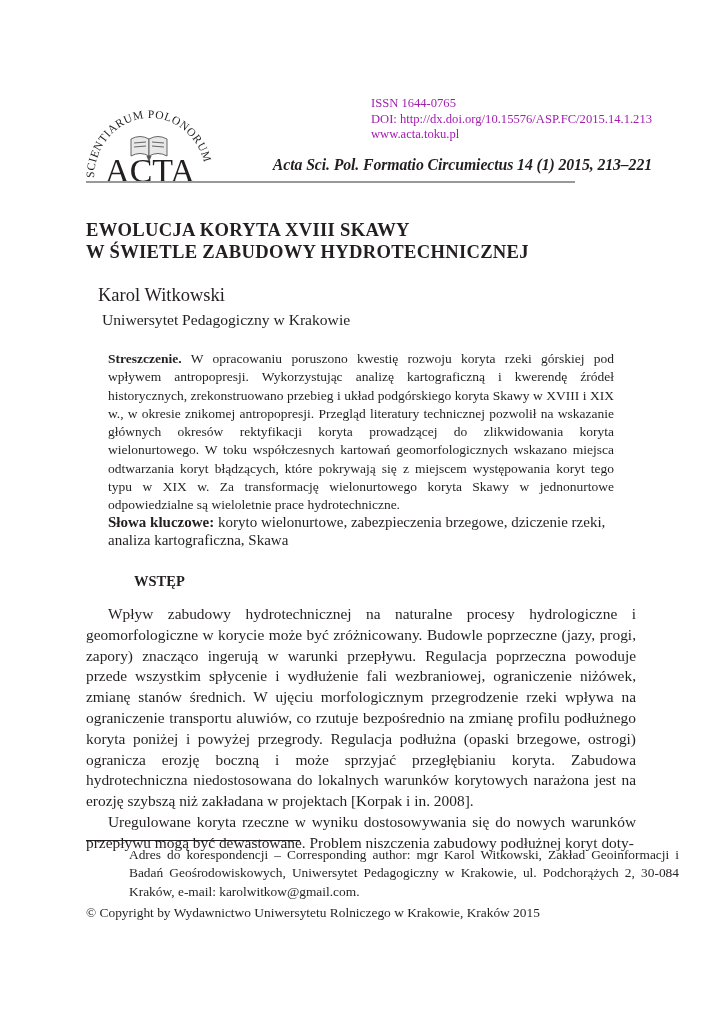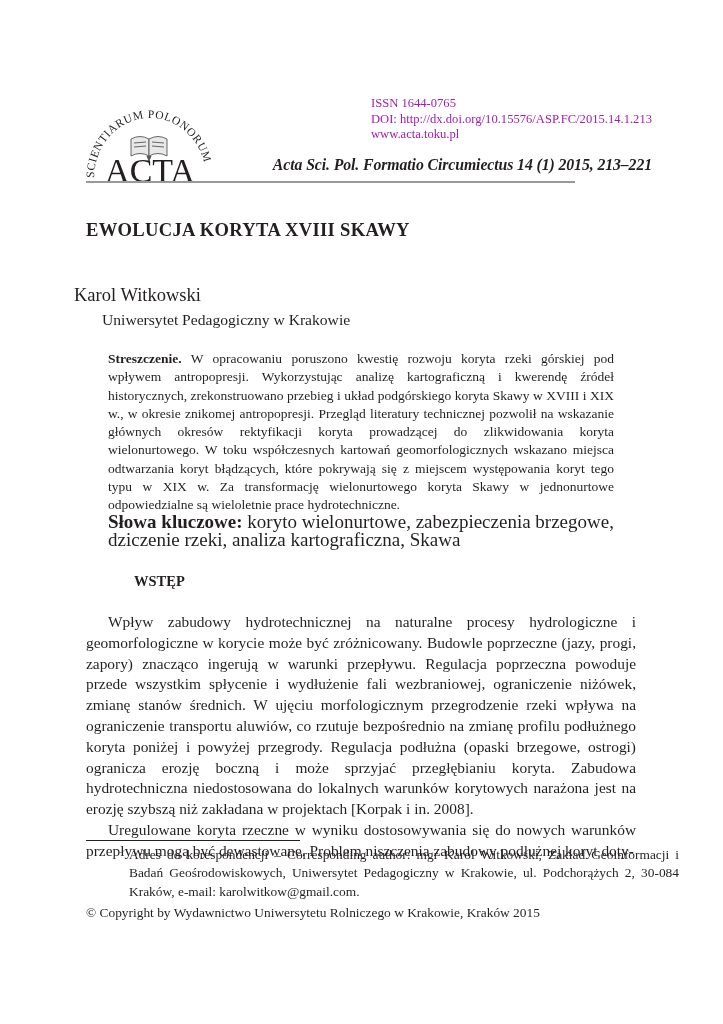--- a/index.html
+++ b/index.html
@@ -18,39 +18,39 @@
     position: absolute; left: 230px; top: 156px; width: 422px; text-align: right;
     font-size: 15.8px; font-weight: bold; font-style: italic; letter-spacing: -0.1px;
   }
   .header-rule {
     position: absolute; left: 86px; top: 181px; width: 484px; height: 2px; background: #999999;
   }
   .title {
     position: absolute; left: 86px; top: 219px; width: 560px;
     font-size: 18.6px; font-weight: bold; line-height: 21.5px; letter-spacing: 0.3px;
   }
-  .author { position: absolute; left: 74px; top: 285px; font-size: 18.5px; }
+  .author { position: absolute; left: 98px; top: 285px; font-size: 18.5px; }
   .affiliation { position: absolute; left: 86px; top: 311px; font-size: 15.6px; margin-left: 16px; }
   .abstract {
     position: absolute; left: 108px; top: 350px; width: 506px;
     font-size: 13.5px; line-height: 18.3px; text-align: justify; text-align-last: left;
   }
   .abstract p { margin: 0; text-align: justify; }
   .abstract b { font-weight: bold; }
   .keywords {
     position: absolute; left: 108px; top: 513px; width: 506px;
-    font-size: 19px; line-height: 18.3px;
+    font-size: 15px; line-height: 18.3px;
   }
   .section-head {
     position: absolute; left: 104px; top: 573px;
     font-size: 14.5px; font-weight: bold; margin-left: 30px;
   }
   .body-text {
     position: absolute; left: 86px; top: 604px; width: 550px;
-    font-size: 15.4px; line-height: 20.8px; margin-top: 8px;
+    font-size: 15.4px; line-height: 20.8px;
   }
   .body-text p { margin: 0; text-align: justify; text-indent: 22px; }
   .fn-rule {
     position: absolute; left: 86px; top: 840px; width: 214px; height: 1px; background: #231f20;
   }
   .footnote {
     position: absolute; left: 86px; top: 846px; width: 550px;
     font-size: 13.4px; line-height: 18.3px; text-align: justify; margin-left: 43px;
   }
   .copyright {
@@ -86,20 +86,21 @@
   <div>ISSN 1644-0765</div>
   <div>DOI: http://dx.doi.org/10.15576/ASP.FC/2015.14.1.213</div>
   <div>www.acta.toku.pl</div>
 </div>
 
 <div class="journal-line">Acta Sci. Pol. Formatio Circumiectus 14 (1) 2015, 213–221</div>
 <div class="header-rule" style="width:489px;"></div>
 
 <div class="title">
   <div>EWOLUCJA KORYTA XVIII SKAWY</div>
+  <div>W ŚWIETLE ZABUDOWY HYDROTECHNICZNEJ</div>
 </div>
 
 <div class="author">Karol Witkowski</div>
 <div class="affiliation">Uniwersytet Pedagogiczny w Krakowie</div>
 
 <div class="abstract">
   <p><b>Streszczenie.</b><span> W opracowaniu poruszono kwestię rozwoju koryta rzeki górskiej pod wpływem antropopresji. Wykorzystując analizę kartograficzną i kwerendę źródeł historycznych, zrekonstruowano przebieg i układ podgórskiego koryta Skawy w XVIII i XIX w., w okresie znikomej antropopresji. Przegląd literatury technicznej pozwolił na wskazanie głównych okresów rektyfikacji koryta prowadzącej do zlikwidowania koryta wielonurtowego. W toku współczesnych kartowań geomorfologicznych wskazano miejsca odtwarzania koryt błądzących, które pokrywają się z miejscem występowania koryt tego typu w XIX w. Za transformację wielonurtowego koryta Skawy w jednonurtowe odpowiedzialne są wieloletnie prace hydrotechniczne.</span></p>
 </div>
 
 <div class="keywords">

